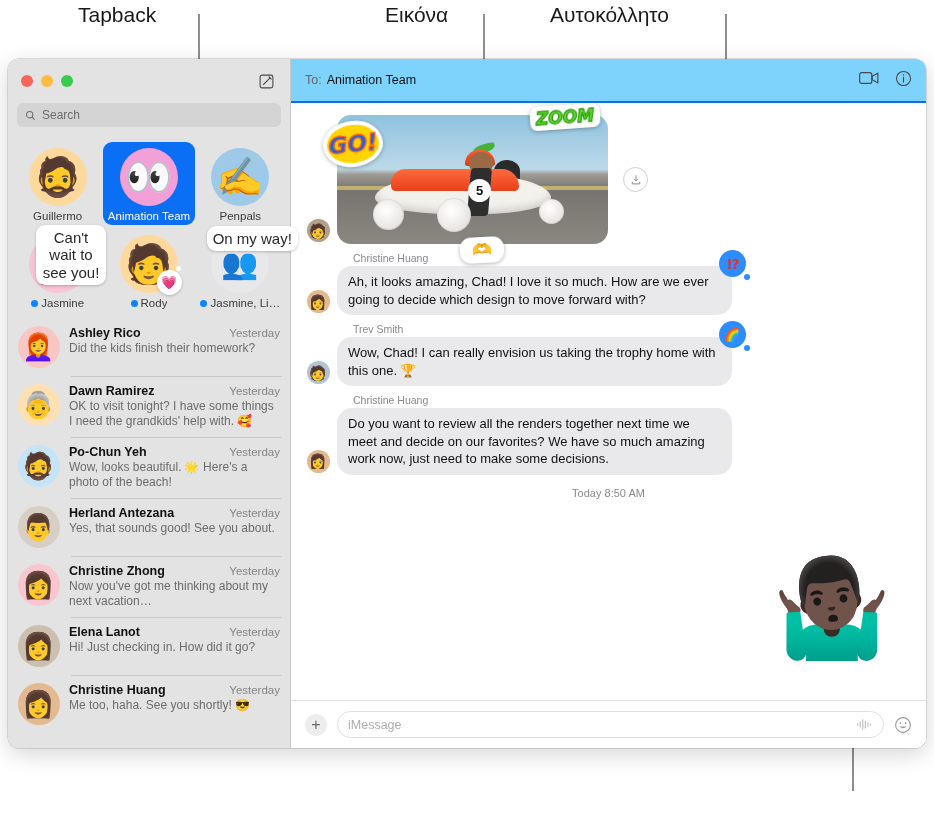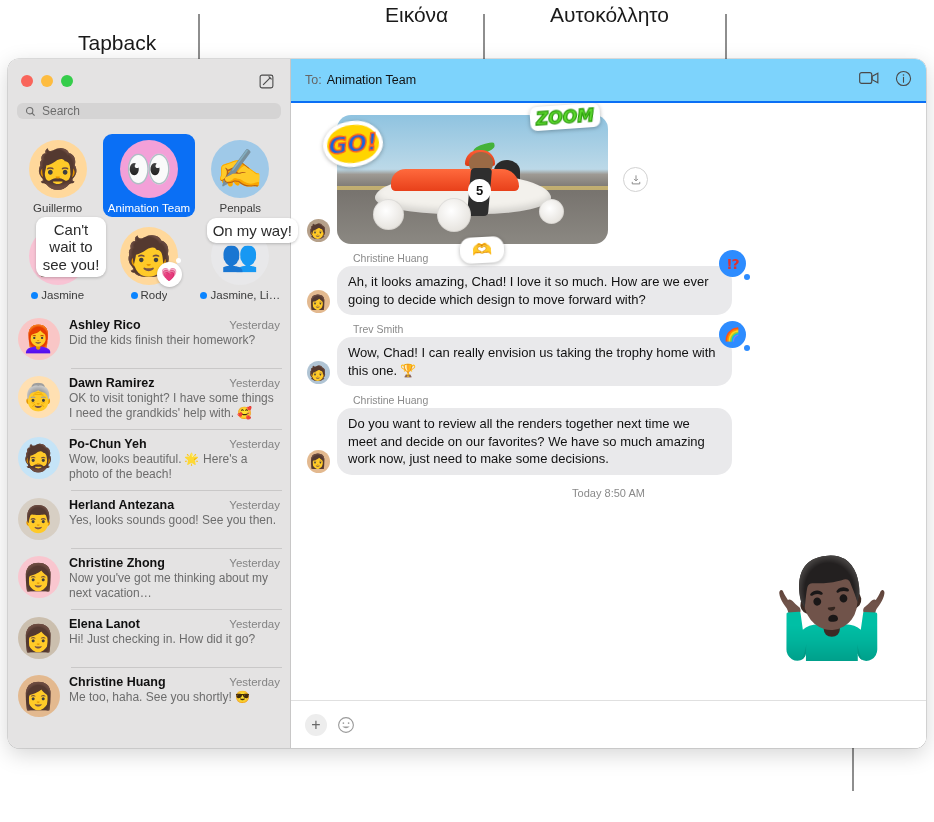--- a/index.html
+++ b/index.html
@@ -59,21 +59,21 @@
   .l-green { background: #35cd4b; }
   .compose-btn {
     margin-left: auto;
     width: 22px; height: 22px;
     display: flex; align-items: center; justify-content: center;
     color: #4a4a4a;
   }
 
   .search-wrap { padding: 0 9px 9px 9px; flex: none; }
   .search-box {
-    height: 16px;
+    height: 24px;
     background: #d5d4d4;
     border-radius: 6px;
     display: flex; align-items: center;
     padding: 0 8px; gap: 6px;
   }
   .search-box .txt { font-size: 12px; color: #6d6d6d; }
 
   
   .pinned {
     flex: none;
@@ -428,21 +428,21 @@
   }
   .audio-icon { margin-left: auto; color: #b9b9b9; display: flex; align-items: center; }
   .emoji-btn { color: #9a9a9a; font-size: 17px; line-height: 1; flex: none; display: flex; }
 
   
   .face { width: 100%; height: 100%; display: flex; align-items: center; justify-content: center; font-size: inherit; }
 </style>
 </head>
 <body>
 
-<div class="callout-label" style="left:78px; top:3px;margin-top:28px;">Tapback</div>
+<div class="callout-label" style="left:78px; top:3px;">Tapback</div>
 <div class="leader" style="left:198px; top:14px; height:300px;"></div>
 
 <div class="callout-label" style="left:385px; top:3px;">Εικόνα</div>
 <div class="leader" style="left:483px; top:14px; height:110px;"></div>
 
 <div class="callout-label" style="left:550px; top:3px;">Αυτοκόλλητο</div>
 <div class="leader" style="left:725px; top:14px; height:295px;"></div>
 
 <div class="callout-label" style="left:755px; top:822px;">Memoji</div>
 <div class="leader" style="left:852px; top:686px; height:105px;"></div>
@@ -582,21 +582,21 @@
 
       <div class="convo">
         <div class="convo-av" style="background:#d7cfc4;">
           <span class="face">👨</span>
         </div>
         <div class="convo-body">
           <div class="convo-top">
             <span class="convo-name">Herland Antezana</span>
             <span class="convo-time">Yesterday</span>
           </div>
-          <div class="convo-prev">Yes, looks sounds good! See you then.</div>
+          <div class="convo-prev">Yes, that sounds good! See you about.</div>
         </div>
       </div>
 
       <div class="convo">
         <div class="convo-av" style="background:#f9c6cf;">
           <span class="face">👩</span>
         </div>
         <div class="convo-body">
           <div class="convo-top">
             <span class="convo-name">Christine Zhong</span>
@@ -729,20 +729,33 @@
         </div>
       </div>
 
       <div class="timestamp">Today 8:50 AM</div>
 
       <div class="memoji-big">🤷🏿‍♂️</div>
     </div>
 
     <div class="input-bar">
       <div class="plus-btn">+</div>
+      <div class="imsg-field">
+        <span>iMessage</span>
+        <span class="audio-icon">
+          <svg width="17" height="13" viewBox="0 0 20 14" stroke="currentColor" stroke-width="1.25" stroke-linecap="round">
+            <path d="M2 6 V8"></path>
+              <path d="M5 4 V10"></path>
+              <path d="M8 1.5 V12.5"></path>
+            <path d="M11 3 V11"></path>
+              <path d="M14 5 V9"></path>
+              <path d="M17 6.2 V7.8"></path>
+          </svg>
+        </span>
+      </div>
       <div class="emoji-btn">
         <svg width="18" height="18" viewBox="0 0 20 20" fill="none" stroke="currentColor" stroke-width="1.25">
           <circle cx="10" cy="10" r="8.2"></circle>
           <circle cx="7.1" cy="7.9" r="0.95" fill="currentColor" stroke="none"></circle>
           <circle cx="12.9" cy="7.9" r="0.95" fill="currentColor" stroke="none"></circle>
           <path d="M5.8 11.6 Q10 15.4 14.2 11.6 Z" fill="currentColor" stroke="none"></path>
         </svg>
       </div>
     </div>
 

